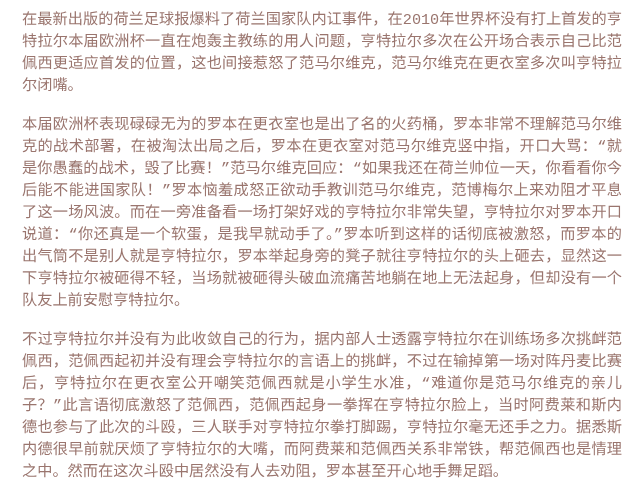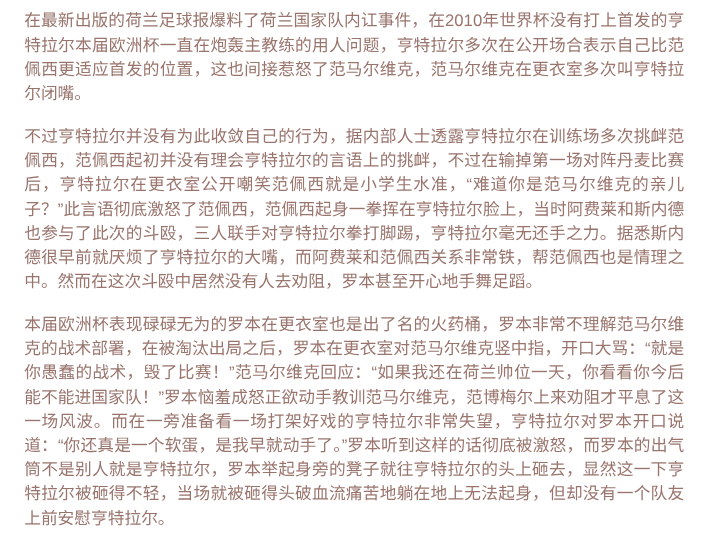--- a/index.html
+++ b/index.html
@@ -14,30 +14,30 @@
   }
   .page {
     box-sizing: border-box;
     width: 640px;
     height: 486px;
     padding: 9px 18px 0 22px;
     background: #ffffff;
   }
   .para {
     margin: 0 0 17px 0;
-    font-family: Liberation Sans, sans-serif;
+    font-family: Liberation Mono, monospace;
     font-size: 15.2px;
     line-height: 22px;
     color: #9a756e;
     text-align: justify;
     text-justify: inter-ideograph;
     word-break: break-all;
     letter-spacing: 0;
   }
 </style>
 </head>
 <body>
 
 <main class="page">
   <p class="para">在最新出版的荷兰足球报爆料了荷兰国家队内讧事件，在2010年世界杯没有打上首发的亨特拉尔本届欧洲杯一直在炮轰主教练的用人问题，亨特拉尔多次在公开场合表示自己比范佩西更适应首发的位置，这也间接惹怒了范马尔维克，范马尔维克在更衣室多次叫亨特拉尔闭嘴。</p>
+  <p class="para">本届欧洲杯表现碌碌无为的罗本在更衣室也是出了名的火药桶，罗本非常不理解范马尔维克的战术部署，在被淘汰出局之后，罗本在更衣室对范马尔维克竖中指，开口大骂：“就是你愚蠢的战术，毁了比赛！”范马尔维克回应：“如果我还在荷兰帅位一天，你看看你今后能不能进国家队！”罗本恼羞成怒正欲动手教训范马尔维克，范博梅尔上来劝阻才平息了这一场风波。而在一旁准备看一场打架好戏的亨特拉尔非常失望，亨特拉尔对罗本开口说道：“你还真是一个软蛋，是我早就动手了。”罗本听到这样的话彻底被激怒，而罗本的出气筒不是别人就是亨特拉尔，罗本举起身旁的凳子就往亨特拉尔的头上砸去，显然这一下亨特拉尔被砸得不轻，当场就被砸得头破血流痛苦地躺在地上无法起身，但却没有一个队友上前安慰亨特拉尔。</p>
   <p class="para">不过亨特拉尔并没有为此收敛自己的行为，据内部人士透露亨特拉尔在训练场多次挑衅范佩西，范佩西起初并没有理会亨特拉尔的言语上的挑衅，不过在输掉第一场对阵丹麦比赛后，亨特拉尔在更衣室公开嘲笑范佩西就是小学生水准，“难道你是范马尔维克的亲儿子？”此言语彻底激怒了范佩西，范佩西起身一拳挥在亨特拉尔脸上，当时阿费莱和斯内德也参与了此次的斗殴，三人联手对亨特拉尔拳打脚踢，亨特拉尔毫无还手之力。据悉斯内德很早前就厌烦了亨特拉尔的大嘴，而阿费莱和范佩西关系非常铁，帮范佩西也是情理之中。然而在这次斗殴中居然没有人去劝阻，罗本甚至开心地手舞足蹈。</p>
-  <p class="para">本届欧洲杯表现碌碌无为的罗本在更衣室也是出了名的火药桶，罗本非常不理解范马尔维克的战术部署，在被淘汰出局之后，罗本在更衣室对范马尔维克竖中指，开口大骂：“就是你愚蠢的战术，毁了比赛！”范马尔维克回应：“如果我还在荷兰帅位一天，你看看你今后能不能进国家队！”罗本恼羞成怒正欲动手教训范马尔维克，范博梅尔上来劝阻才平息了这一场风波。而在一旁准备看一场打架好戏的亨特拉尔非常失望，亨特拉尔对罗本开口说道：“你还真是一个软蛋，是我早就动手了。”罗本听到这样的话彻底被激怒，而罗本的出气筒不是别人就是亨特拉尔，罗本举起身旁的凳子就往亨特拉尔的头上砸去，显然这一下亨特拉尔被砸得不轻，当场就被砸得头破血流痛苦地躺在地上无法起身，但却没有一个队友上前安慰亨特拉尔。</p>
 </main>
 
 </body></html>

